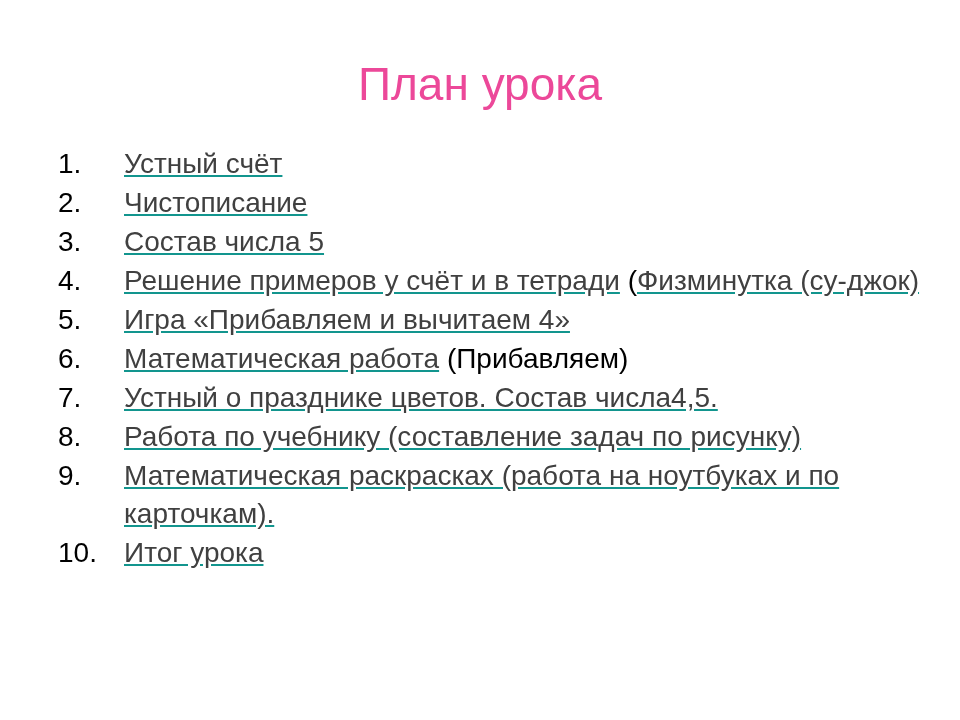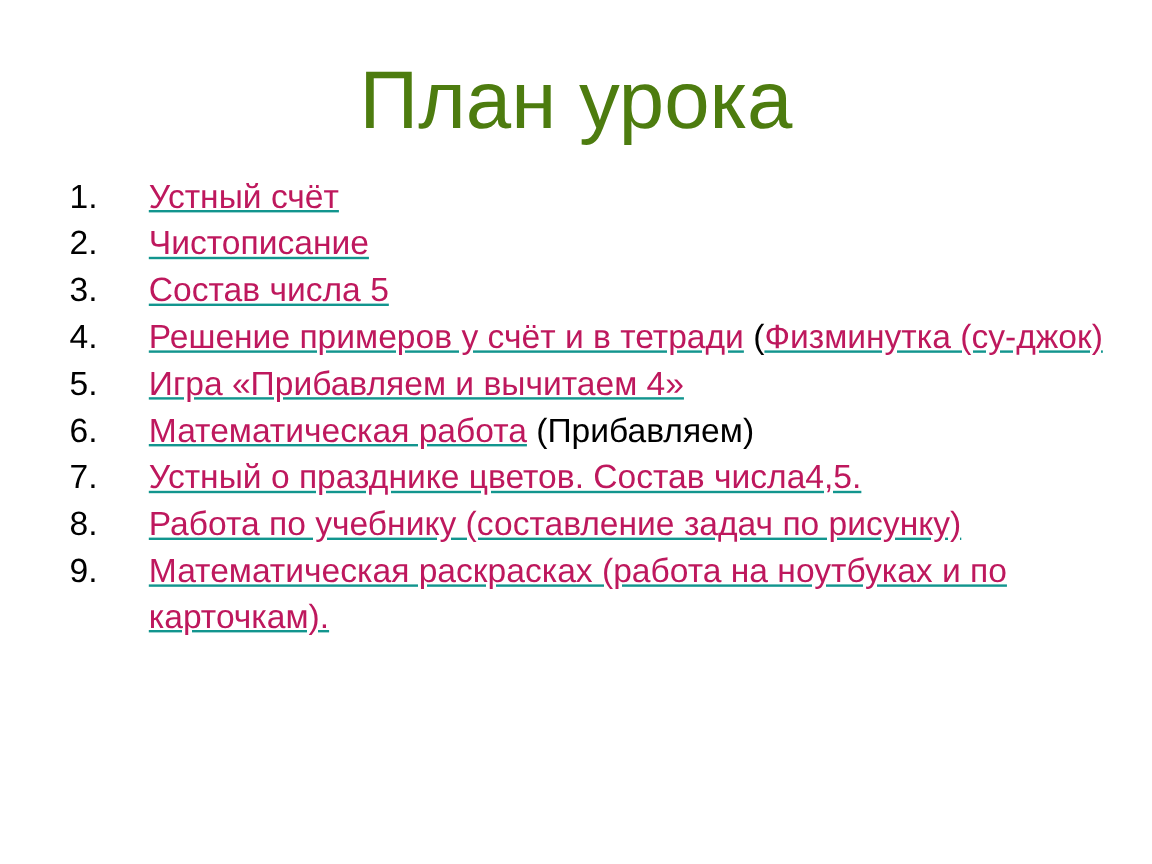--- a/index.html
+++ b/index.html
@@ -19,23 +19,23 @@
     height: 720px;
     background: #ffffff;
   }
   .slide-title {
     position: absolute;
     top: 50px;
     left: 0;
     width: 100%;
     margin: 0;
     text-align: center;
-    font-size: 68px;
+    font-size: 46px;
     font-weight: 400;
-    color: #4d7c0f;
+    color: #ec4899;
     letter-spacing: 0;
     line-height: 68px;
   }
   .plan-list {
     position: absolute;
     top: 145px;
     left: 58px;
     width: 876px;
     margin: 0;
     padding: 0;
@@ -52,21 +52,21 @@
   .item-number {
     flex: 0 0 66px;
     width: 66px;
     color: #000000;
   }
   .item-content {
     flex: 1 1 auto;
     max-width: 810px;
   }
   .lesson-link {
-    color: #be185d;
+    color: #404040;
     text-decoration: underline;
     text-decoration-color: #12958E;
     cursor: pointer;
   }
   .plain-text {
     color: #000000;
     text-decoration: none;
   }
 </style>
 </head>
@@ -116,16 +116,20 @@
     <li class="plan-item">
         <span class="item-number">8.</span>
         <span class="item-content"><a class="lesson-link">Работа по учебнику (составление задач по рисунку)</a></span>
       </li>
 
     <li class="plan-item">
         <span class="item-number">9.</span>
         <span class="item-content"><a class="lesson-link">Математическая раскрасках (работа на ноутбуках и по карточкам).</a></span>
       </li>
 
+    <li class="plan-item">
+        <span class="item-number">10.</span>
+        <span class="item-content"><a class="lesson-link">Итог урока</a></span>
+      </li>
 
   </ol>
 
 </div>
 
 </body></html>

